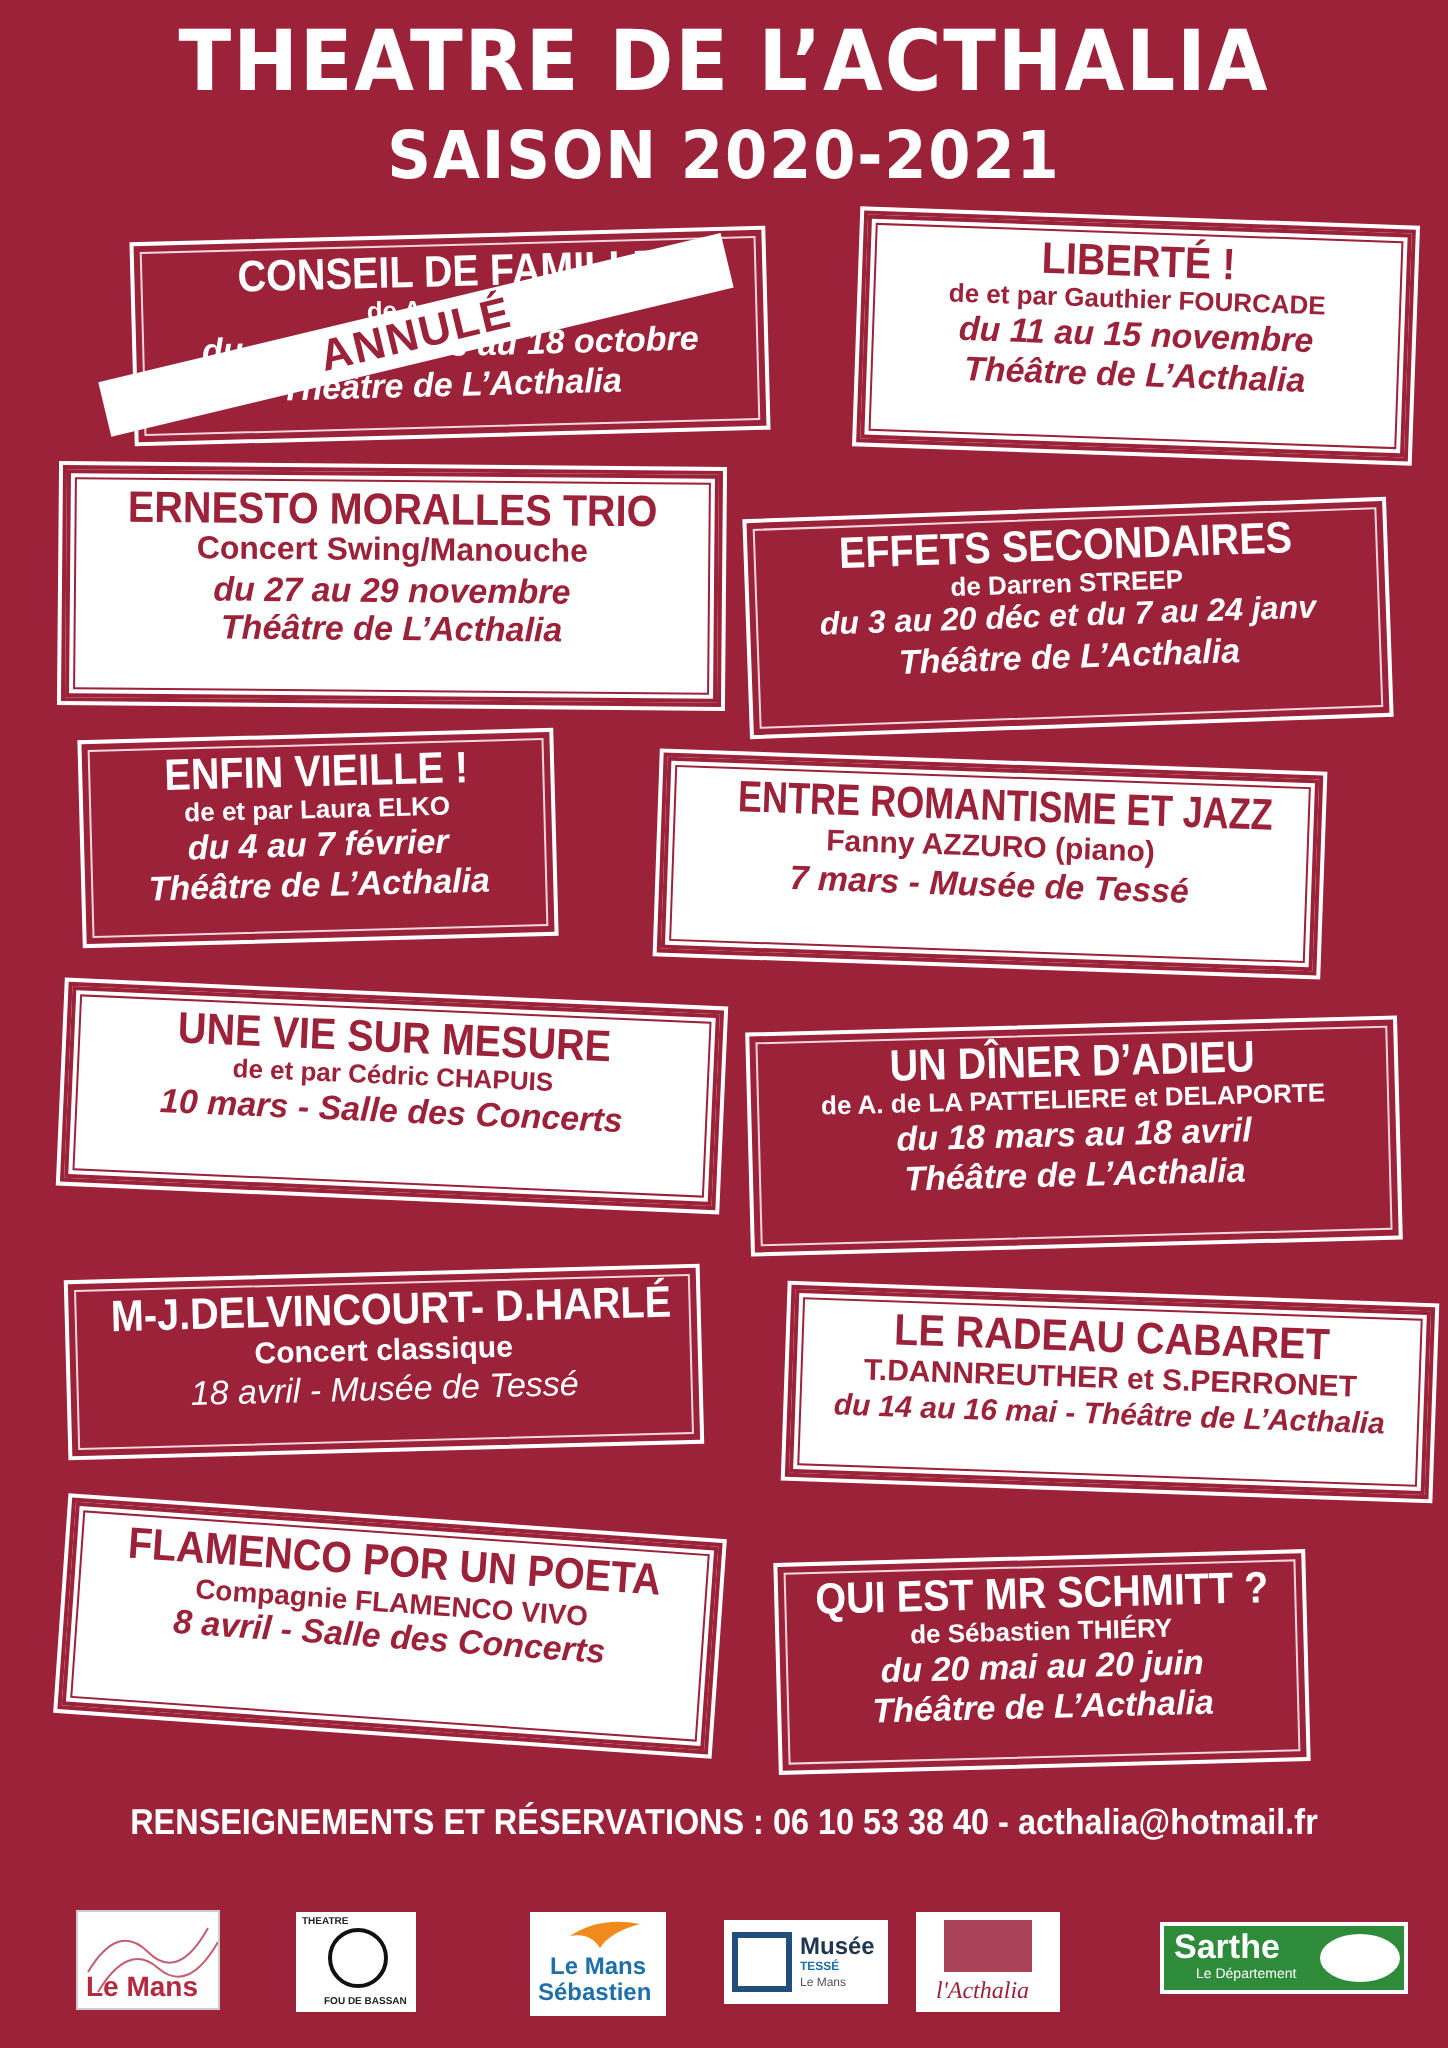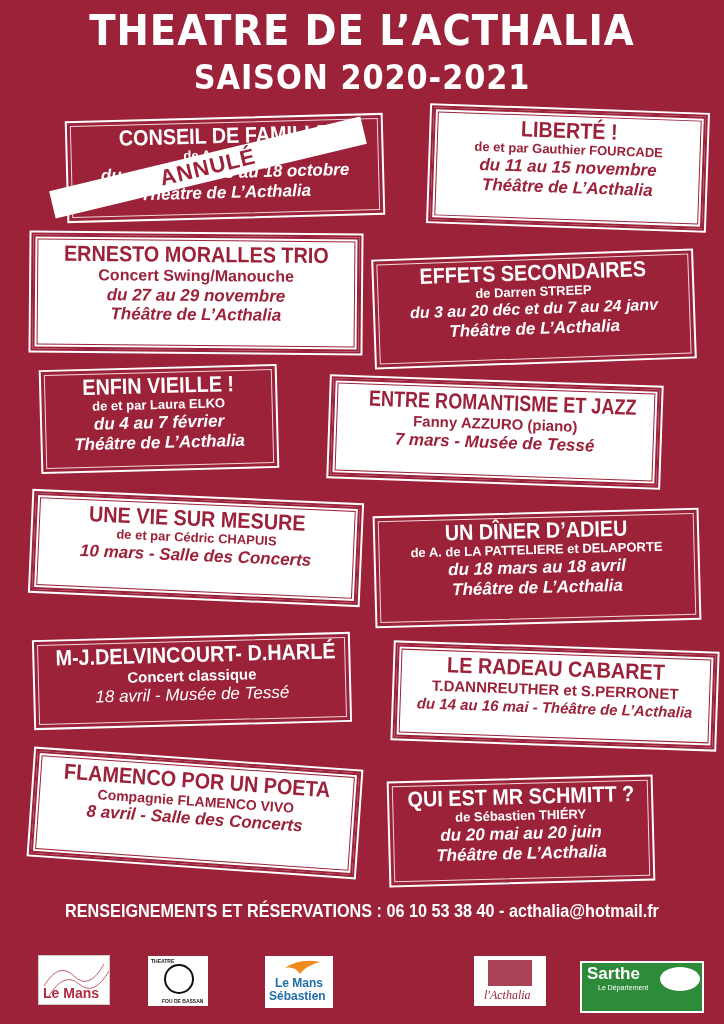--- a/index.html
+++ b/index.html
@@ -150,24 +150,30 @@
   </div>
 
   <div class="logo" style="left:265px;top:6px;width:68px;height:52px;">
     <svg width="68" height="20" style="position:absolute;left:0;top:2px">
       <path d="M20 10 Q35 0 55 4 Q40 8 35 16 Q30 8 20 10Z" fill="#f08a1c"></path>
     </svg>
     <span style="left:10px;top:20px;font-size:12px;font-weight:bold;color:#1f6fa8;">Le Mans</span>
     <span style="left:4px;top:33px;font-size:12px;font-weight:bold;color:#1f6fa8;">Sébastien</span>
   </div>
 
+  <div class="logo" style="left:362px;top:10px;width:82px;height:42px;">
+    <div style="position:absolute;left:4px;top:6px;width:30px;height:30px;border:3px solid #1f4f7a;box-sizing:border-box;"></div>
+    <span style="left:38px;top:6px;font-size:12px;font-weight:bold;color:#1f3550;">Musée</span>
+    <span style="left:38px;top:21px;font-size:6px;font-weight:bold;color:#1f6fa8;">TESSÉ</span>
+    <span style="left:38px;top:29px;font-size:6px;color:#555;">Le Mans</span>
+  </div>
 
-  <div class="logo" style="left:474px;top:6px;width:72px;height:50px;">
+  <div class="logo" style="left:458px;top:6px;width:72px;height:50px;">
     <div style="position:absolute;left:14px;top:4px;width:44px;height:26px;background:#9b2239;opacity:0.85;"></div>
     <span style="left:10px;top:32px;font-size:12px;font-style:italic;color:#9b2239;font-family:'Liberation Serif',serif;">l'Acthalia</span>
   </div>
 
-  <div class="logo" style="left:580px;top:11px;width:124px;height:52px;background:#2e8b3a;border:2px solid #fff;">
+  <div class="logo" style="left:580px;top:11px;width:124px;height:36px;background:#2e8b3a;border:2px solid #fff;">
     <span style="left:5px;top:1px;font-size:17px;font-weight:bold;color:#fff;">Sarthe</span>
     <span style="left:16px;top:21px;font-size:7px;color:#fff;font-family:Liberation Sans, sans-serif;">Le Département</span>
     <div style="position:absolute;left:78px;top:4px;width:40px;height:24px;background:#fff;border-radius:50%;"></div>
   </div>
 </div>
 
 </body></html>

